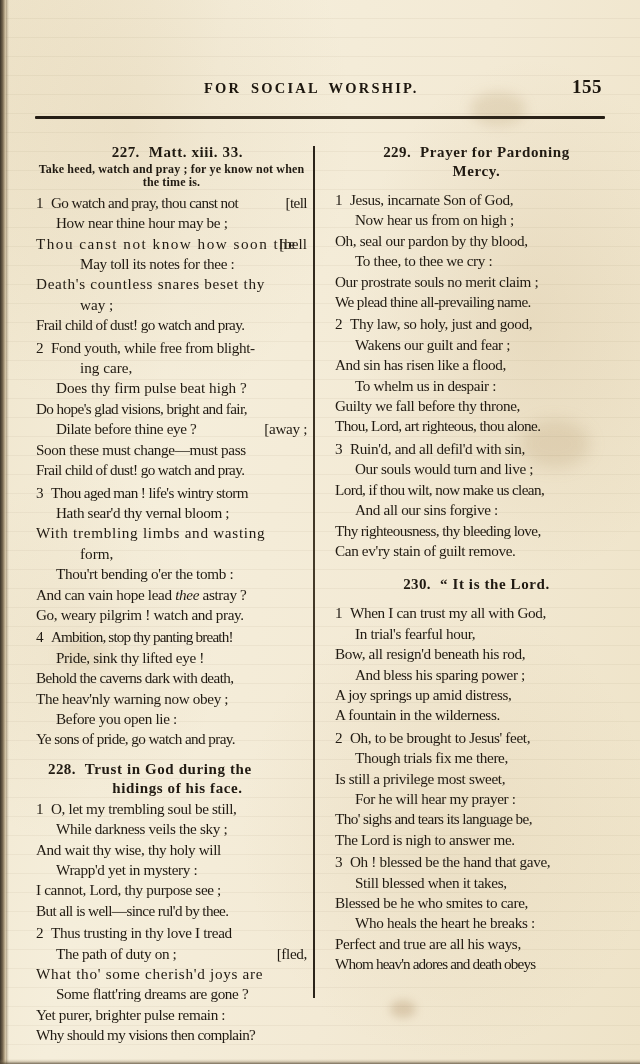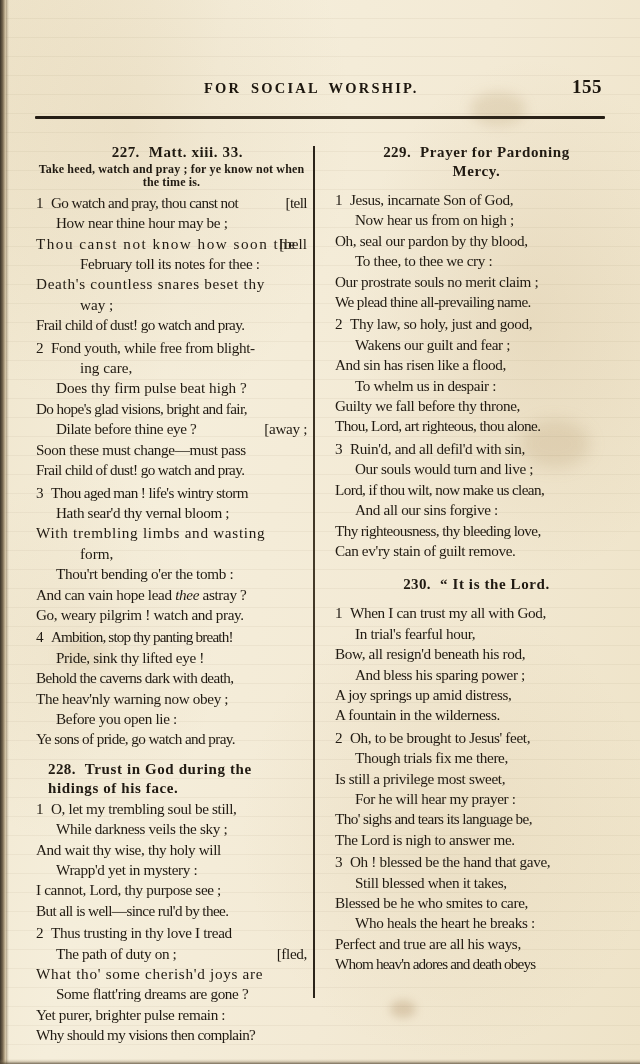--- a/index.html
+++ b/index.html
@@ -204,21 +204,21 @@
         </div>
         <div class="hymn-epigraph">
           <span>Take heed, watch and pray ;  for ye know not when</span><br>
           <span>the time is.</span>
         </div>
 
         <div class="stanza">
           <span class="line flush tighter"><span class="ln-num">1</span><span class="catch">[tell</span><span>Go watch and pray, thou canst not</span></span>
           <span class="line indent tight"><span>How near thine hour may be ;</span></span>
           <span class="line flush"><span class="catch">[bell</span><span class="wider">Thou canst not know how soon the</span></span>
-          <span class="line indent2 tight"><span>February toll its notes for thee :</span></span>
+          <span class="line indent2 tight"><span>May toll its notes for thee :</span></span>
           <span class="line flush wide"><span>Death's countless snares beset thy</span></span>
           <span class="line indent2"><span>way ;</span></span>
           <span class="line flush tighter"><span>Frail child of dust! go watch and pray.</span></span>
         </div>
 
         <div class="stanza">
           <span class="line flush tight"><span class="ln-num">2</span><span>Fond youth, while free from blight-</span></span>
           <span class="line indent2"><span>ing care,</span></span>
           <span class="line indent"><span>Does thy firm pulse beat high ?</span></span>
           <span class="line flush tighter"><span>Do hope's glad visions, bright and fair,</span></span>
@@ -243,21 +243,21 @@
           <span class="line flush tighter"><span>Behold the caverns dark with death,</span></span>
           <span class="line flush tight"><span>The heav'nly warning now obey ;</span></span>
           <span class="line indent tight"><span>Before you open lie :</span></span>
           <span class="line flush tighter"><span>Ye sons of pride, go watch and pray.</span></span>
         </div>
       </div>
 
       <div class="hymn" style="margin-top:10px;">
         <div class="hymn-heading" style="text-align:left;">
           <span class="hymn-num">228.</span><span class="hymn-title">Trust in God during the</span>
-          <div class="hymn-title" style="">hidings of his face.</div>
+          <div class="hymn-title" style="text-align:center;">hidings of his face.</div>
         </div>
 
         <div class="stanza">
           <span class="line flush tight"><span class="ln-num">1</span><span>O, let my trembling soul be still,</span></span>
           <span class="line indent tight"><span>While darkness veils the sky ;</span></span>
           <span class="line flush tight"><span>And wait thy wise, thy holy will</span></span>
           <span class="line indent tight"><span>Wrapp'd yet in mystery :</span></span>
           <span class="line flush tight"><span>I cannot, Lord, thy purpose see ;</span></span>
           <span class="line flush tighter"><span>But all is well—since rul'd by thee.</span></span>
         </div>

